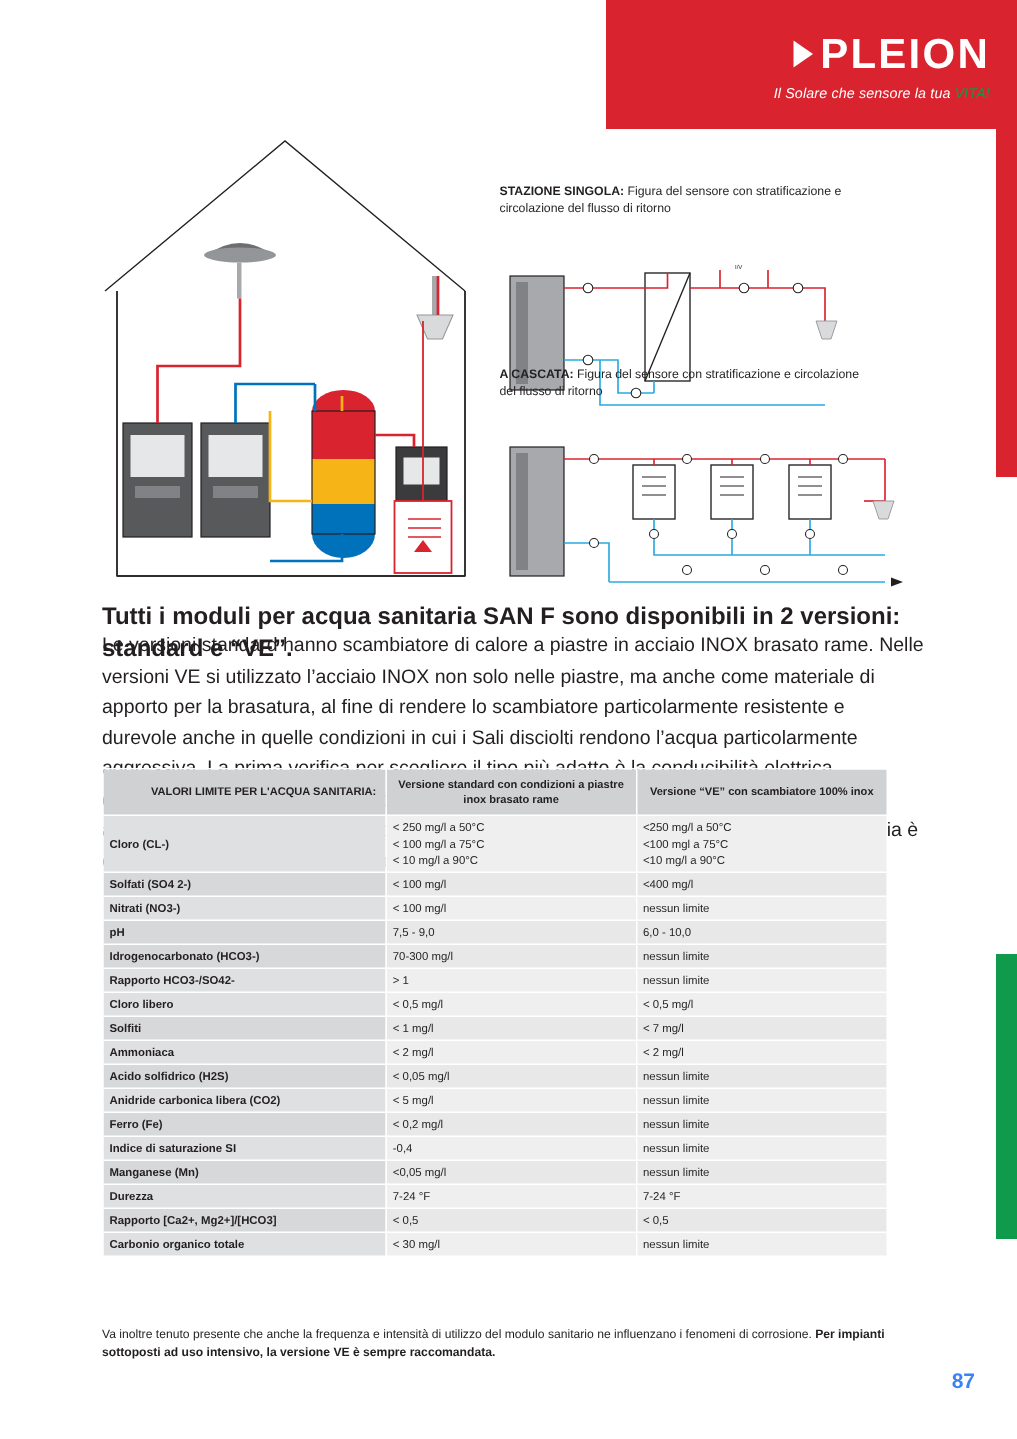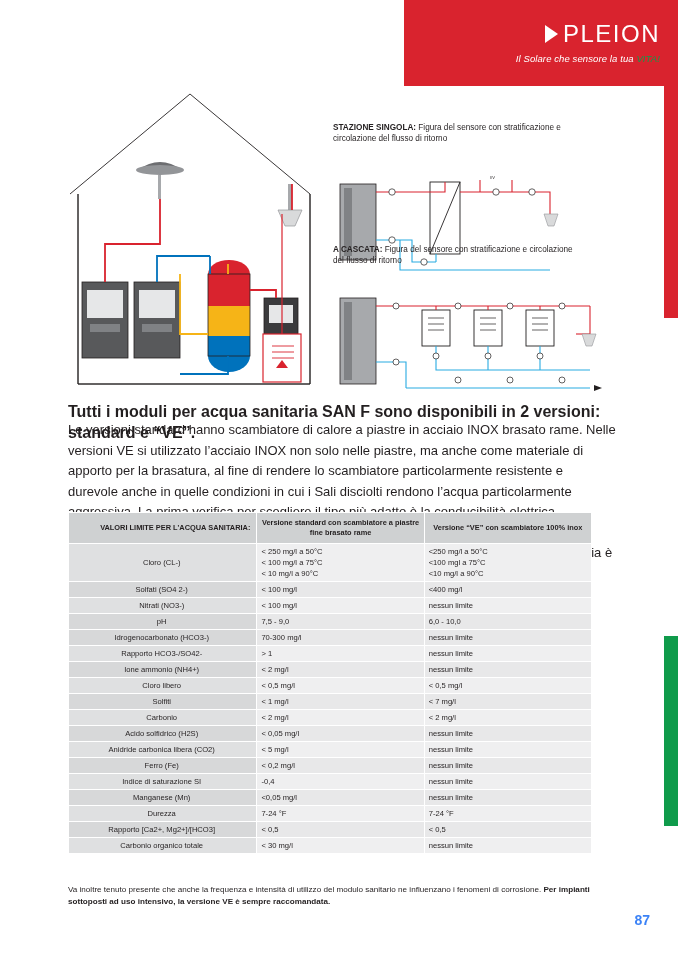--- a/index.html
+++ b/index.html
@@ -37,22 +37,22 @@
     gap: 4px;
   }
   .logo-arrow {
     width: 0; height: 0;
     border-top: 9px solid transparent;
     border-bottom: 9px solid transparent;
     border-left: 13px solid #ffffff;
     margin-right: 1px;
   }
   .logo-text {
-    font-size: 24px;
-    font-weight: normal;
+    font-size: 28px;
+    font-weight: bold;
     letter-spacing: 1.5px;
     line-height: 1;
   }
   .logo-tag {
     font-size: 9.5px;
     font-style: italic;
     margin-top: 7px;
     letter-spacing: .1px;
   }
   .logo-tag .green { color: #0f9b4b; }
@@ -128,22 +128,22 @@
     text-align: center;
     line-height: 1.3;
     height: 26px;
   }
   .tbl thead th.lbl {
     text-align: right;
     padding-right: 6px;
   }
   .tbl td.lbl {
     background: #dfe0e1;
-    text-align: center;
-    font-weight: normal;
+    text-align: left;
+    font-weight: bold;
     width: 187px;
     padding-right: 6px;
     margin-top: 24px;
   }
   .tbl td.val {
     background: #efeff0;
     text-align: left;
     width: 168px;
     line-height: 1.45;
   }
@@ -346,21 +346,21 @@
   <b>A CASCATA:</b><span> Figura del sensore con stratificazione e circolazione del flusso di ritorno</span>
 </div>
 
 <div class="lead">Tutti i moduli per acqua sanitaria SAN F sono disponibili in 2 versioni: standard e “VE”.</div>
 <div class="para">Le versioni standard hanno scambiatore di calore a piastre in acciaio INOX brasato rame. Nelle versioni VE si utilizzato l’acciaio INOX non solo nelle piastre, ma anche come materiale di apporto per la brasatura, al fine di rendere lo scambiatore particolarmente resistente e durevole anche in quelle condizioni in cui i Sali disciolti rendono l’acqua particolarmente aggressiva.  La prima verifica per scegliere il tipo più adatto è la conducibilità elettrica dell’acqua. Se il valore della conducibilità dell’acqua è pari o superiore a 500 µS, allora è altamente raccomandato l’utilizzo della versione “VE”. Per una verifica più dettagliata tuttavia è consigliato riferirsi alla tabella che segue:</div>
 
 <table class="tbl">
   <thead>
     <tr>
       <th class="lbl">VALORI LIMITE PER L'ACQUA SANITARIA:</th>
-      <th>Versione standard con scambiatore a piastre fine brasato rame</th>
+      <th>Versione standard con condizioni a piastre inox brasato rame</th>
       <th>Versione “VE” con scambiatore 100% inox</th>
     </tr>
   </thead>
   <tbody>
       <tr>
         <td class="lbl">Cloro (CL-)</td>
         <td class="val" style="white-space: pre-line;">&lt; 250 mg/l a 50°C
 &lt; 100 mg/l a 75°C
 &lt; 10 mg/l a 90°C</td>
         <td class="val" style="white-space: pre-line;">&lt;250 mg/l a 50°C
@@ -385,37 +385,32 @@
       <tr class="alt">
         <td class="lbl">Idrogenocarbonato (HCO3-)</td>
         <td class="val" style="white-space: pre-line;">70-300 mg/l</td>
         <td class="val" style="white-space: pre-line;">nessun limite</td>
       </tr>
       <tr>
         <td class="lbl">Rapporto HCO3-/SO42-</td>
         <td class="val" style="white-space: pre-line;">&gt; 1</td>
         <td class="val" style="white-space: pre-line;">nessun limite</td>
       </tr>
-      <tr class="alt">
-        <td class="lbl">Ione ammonio (NH4+)</td>
-        <td class="val" style="white-space: pre-line;">&lt; 2 mg/l</td>
-        <td class="val" style="white-space: pre-line;">nessun limite</td>
-      </tr>
       <tr>
         <td class="lbl">Cloro libero</td>
         <td class="val" style="white-space: pre-line;">&lt; 0,5 mg/l</td>
         <td class="val" style="white-space: pre-line;">&lt; 0,5 mg/l</td>
       </tr>
       <tr class="alt">
         <td class="lbl">Solfiti</td>
         <td class="val" style="white-space: pre-line;">&lt; 1 mg/l</td>
         <td class="val" style="white-space: pre-line;">&lt; 7 mg/l</td>
       </tr>
       <tr>
-        <td class="lbl">Carbonio</td>
+        <td class="lbl">Ammoniaca</td>
         <td class="val" style="white-space: pre-line;">&lt; 2 mg/l</td>
         <td class="val" style="white-space: pre-line;">&lt; 2 mg/l</td>
       </tr>
       <tr class="alt">
         <td class="lbl">Acido solfidrico (H2S)</td>
         <td class="val" style="white-space: pre-line;">&lt; 0,05 mg/l</td>
         <td class="val" style="white-space: pre-line;">nessun limite</td>
       </tr>
       <tr>
         <td class="lbl">Anidride carbonica libera (CO2)</td>

